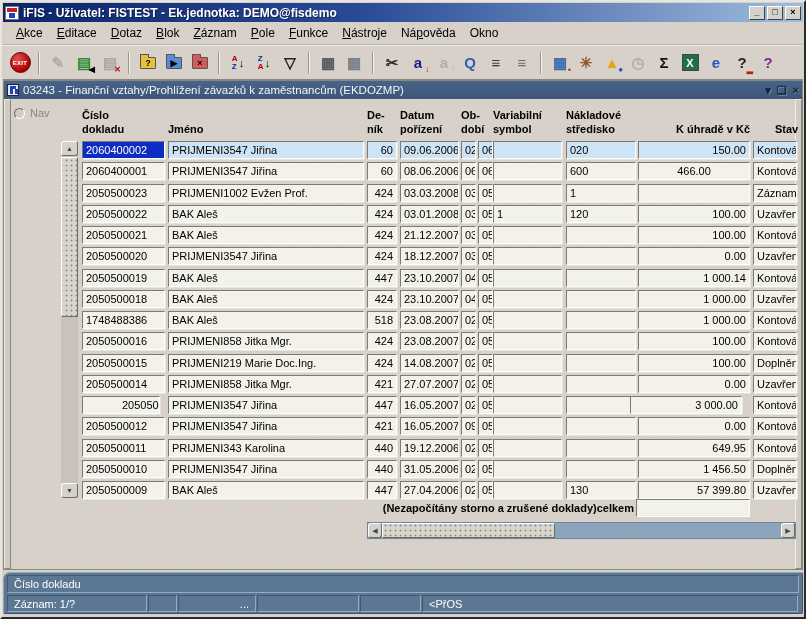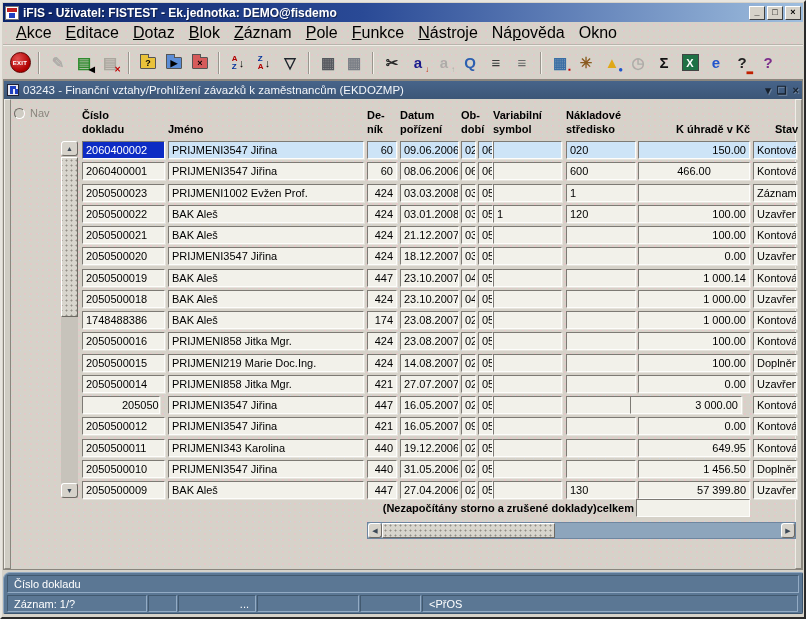--- a/index.html
+++ b/index.html
@@ -35,21 +35,21 @@
     border-color:#fff #404040 #404040 #fff;
     font-size:9px;line-height:11px;text-align:center;color:#000;font-weight:bold;
     font-family:"Liberation Sans",sans-serif;padding:0;cursor:default;
   }
   
   .menubar{
     position:absolute;left:1px;top:20px;width:800px;height:23px;
     display:flex;align-items:center;padding-left:6px;gap:0;
     border-bottom:1px solid #b8b4ac;
   }
-  .menu-item{padding:2px 7px;color:#000;white-space:nowrap;font-size:16px;}
+  .menu-item{padding:2px 7px;color:#000;white-space:nowrap;font-size:12px;}
   .menu-item u{text-decoration:underline;}
   
   .toolbar{
     position:absolute;left:1px;top:43px;width:800px;height:35px;
     display:flex;align-items:center;padding-left:4px;
     border-top:1px solid #f0ede7;border-bottom:1px solid #8a867e;
   }
   .tb-sep{width:2px;height:22px;margin:0 5px;border-left:1px solid #9a968e;border-right:1px solid #f2efe9;}
   .tbi{position:relative;width:24px;height:24px;display:flex;align-items:center;justify-content:center;
        margin:0 1px;flex:none;}
@@ -385,21 +385,21 @@
           <div class="fld right" style="left: 363px; top: 191px; width: 30px;">424</div>
           <div class="fld" style="left: 396px; top: 191px; width: 59px;">23.10.2007</div>
           <div class="fld" style="left: 457px; top: 191px; width: 15px;">04</div>
           <div class="fld" style="left: 474px; top: 191px; width: 15px;">05</div>
           <div class="fld" style="left: 489px; top: 191px; width: 69px;"></div>
           <div class="fld" style="left: 562px; top: 191px; width: 70px;"></div>
           <div class="fld right" style="left: 634px; top: 191px; width: 112px;">1 000.00</div>
           <div class="fld" style="left: 749px; top: 191px; width: 44px;">Uzavřen</div>
           <div class="fld" style="left: 78px; top: 212px; width: 83px;">1748488386</div>
           <div class="fld" style="left: 164px; top: 212px; width: 196px;">BAK Aleš</div>
-          <div class="fld right" style="left: 363px; top: 212px; width: 30px;">174</div>
+          <div class="fld right" style="left: 363px; top: 212px; width: 30px;">518</div>
           <div class="fld" style="left: 396px; top: 212px; width: 59px;">23.08.2007</div>
           <div class="fld" style="left: 457px; top: 212px; width: 15px;">02</div>
           <div class="fld" style="left: 474px; top: 212px; width: 15px;">05</div>
           <div class="fld" style="left: 489px; top: 212px; width: 69px;"></div>
           <div class="fld" style="left: 562px; top: 212px; width: 70px;"></div>
           <div class="fld right" style="left: 634px; top: 212px; width: 112px;">1 000.00</div>
           <div class="fld" style="left: 749px; top: 212px; width: 44px;">Kontován</div>
           <div class="fld" style="left: 78px; top: 233px; width: 83px;">2050500016</div>
           <div class="fld" style="left: 164px; top: 233px; width: 196px;">PRIJMENI858 Jitka Mgr.</div>
           <div class="fld right" style="left: 363px; top: 233px; width: 30px;">424</div>

